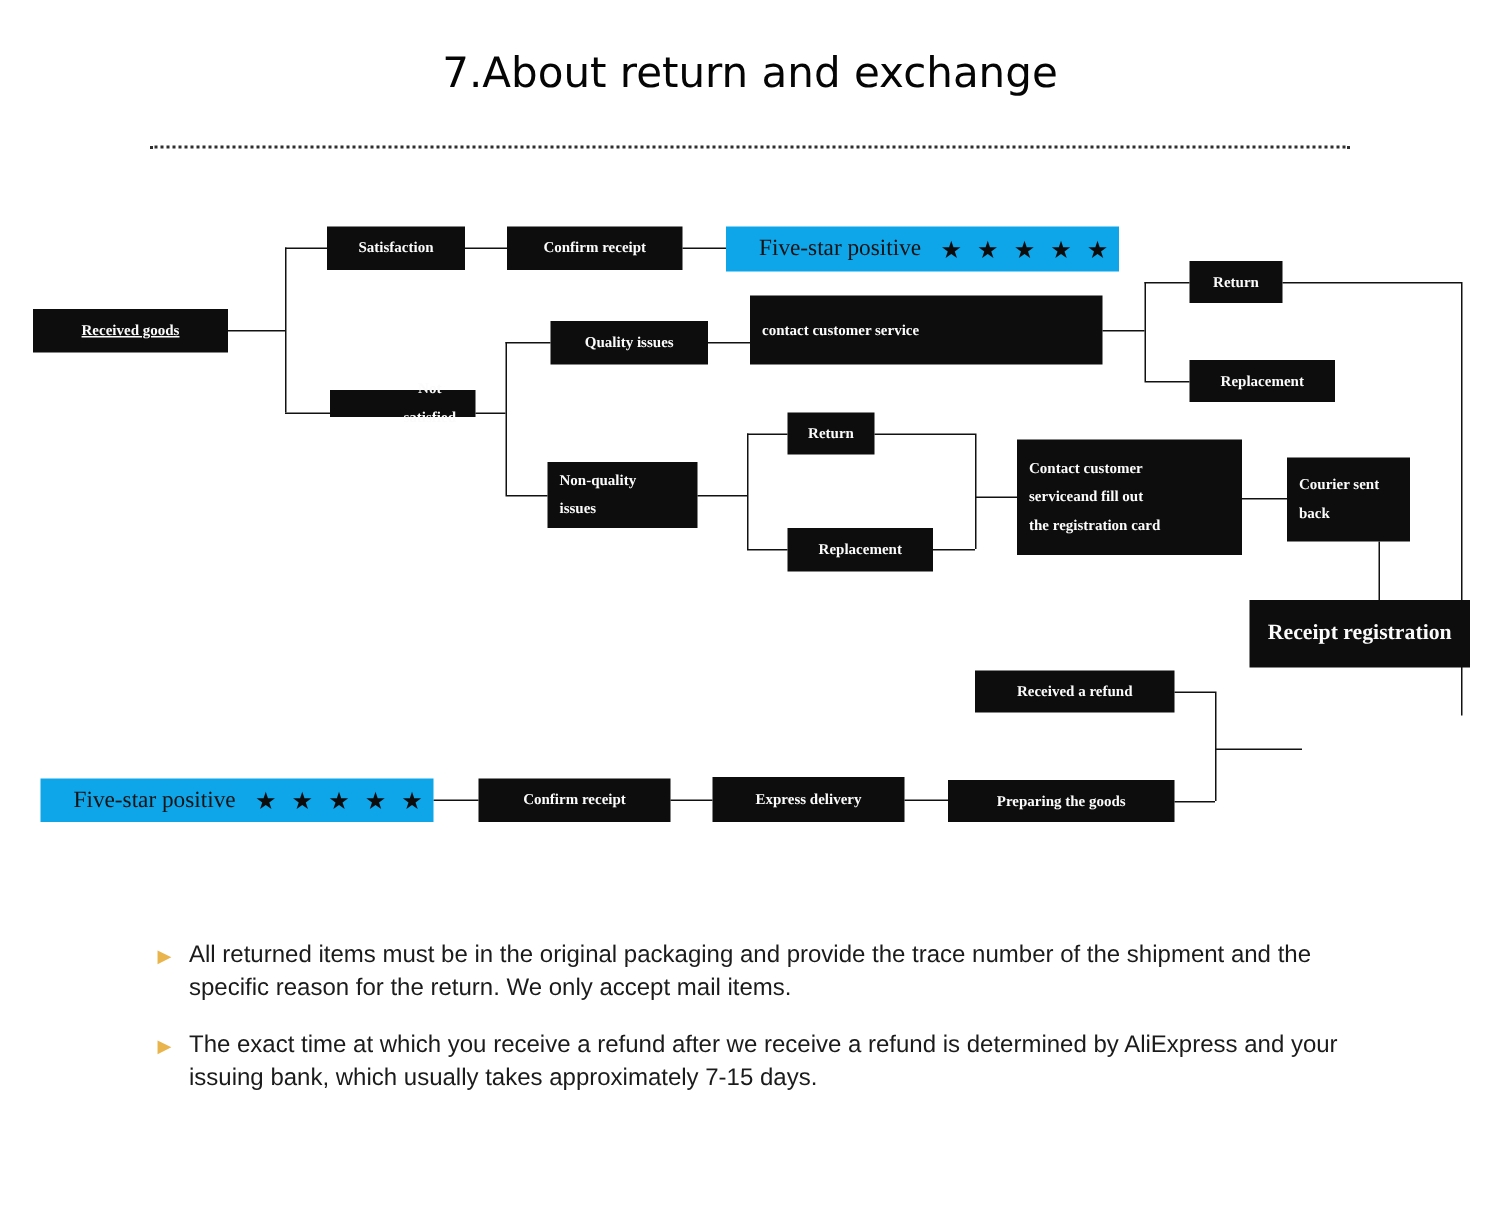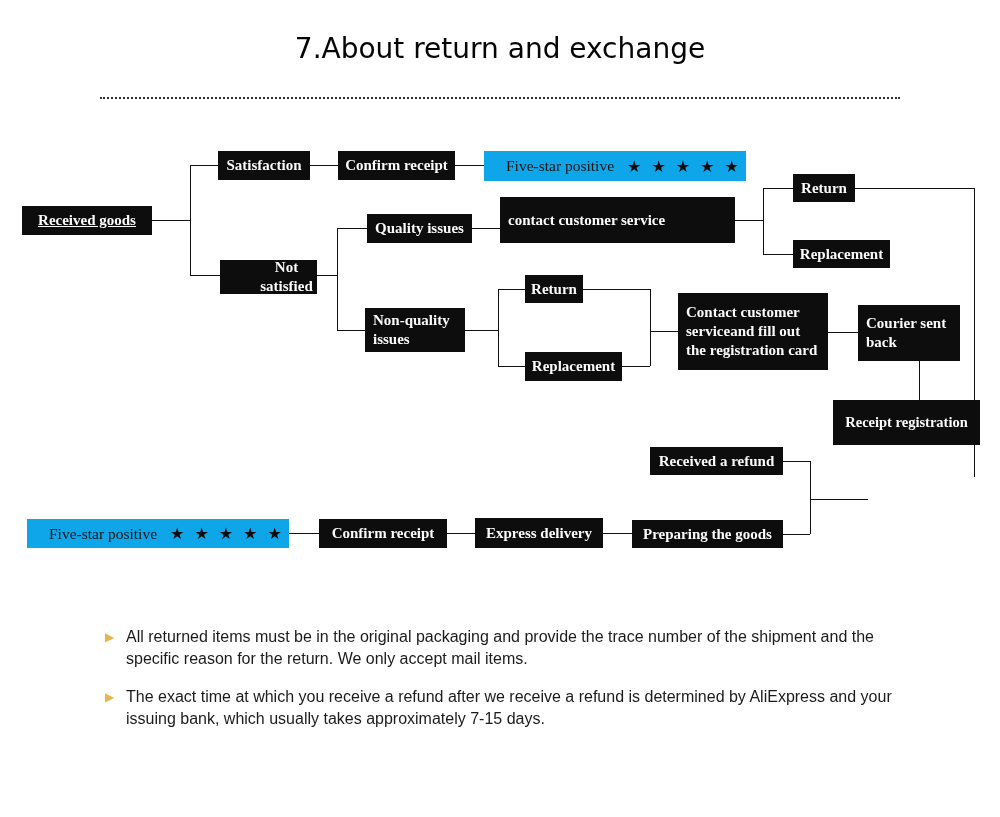--- a/index.html
+++ b/index.html
@@ -6,21 +6,21 @@
   #canvas{position:relative;width:1000px;height:817px;background:#ffffff;overflow:hidden;
           font-family:"Liberation Sans",sans-serif;}
   .title{position:absolute;top:32px;left:0;width:1000px;text-align:center;
          font-family:"DejaVu Sans",sans-serif;font-size:28px;font-weight:400;color:#050505;}
   .divider{position:absolute;top:97px;left:100px;width:800px;height:0;
            border-top:2px dotted #2f2f2f;}
   
   .lh{position:absolute;height:0;border-top:1px solid #111;z-index:1;}
   .lv{position:absolute;width:0;border-left:1px solid #111;z-index:1;}
   .box{position:absolute;background:#0d0d0d;color:#fbfbfb;z-index:2;box-sizing:border-box;
-       font-family:"Liberation Serif",serif;font-weight:bold;font-size:15px;line-height:19px;
+       font-family:"Liberation Serif",serif;font-weight:bold;font-size:10px;line-height:19px;
        display:flex;align-items:center;justify-content:center;text-align:center;padding:2px 4px;}
   .box.ml{justify-content:center;align-items:flex-start;flex-direction:column;
           text-align:left;padding:3px 8px;}
   .box.ml span{display:block;}
   .ybox{position:absolute;background:#0ea5e9;color:#141414;z-index:2;box-sizing:border-box;
         font-family:"Liberation Serif",serif;font-size:15.5px;font-weight:400;
         display:flex;align-items:center;padding:0 22px;white-space:nowrap;}
   .stars{margin-left:13px;font-family:"DejaVu Sans",sans-serif;font-size:16px;
          letter-spacing:10px;color:#0c0c0c;line-height:1;margin-top:1px;}
   
@@ -88,38 +88,38 @@
   <div class="box" style="left:367px;top:214px;width:105px;height:29px;">Quality issues</div>
 
   <div class="box ml" style="left:500px;top:197px;width:235px;height:46px;">
     <span>contact customer service</span>
   </div>
 
   <div class="box" style="left:793px;top:174px;width:62px;height:28px;">Return</div>
 
   <div class="box" style="left:793px;top:240px;width:97px;height:28px;">Replacement</div>
 
-  <div class="box" style="left:220px;top:260px;width:97px;height:34px;padding-left:40px;">Not satisfied</div>
+  <div class="box" style="left:220px;top:260px;width:97px;height:18px;padding-left:40px;">Not satisfied</div>
 
   <div class="box ml" style="left:365px;top:308px;width:100px;height:44px;">
     <span>Non-quality</span>
     <span>issues</span>
   </div>
 
   <div class="box" style="left:525px;top:275px;width:58px;height:28px;">Return</div>
 
   <div class="box" style="left:525px;top:352px;width:97px;height:29px;">Replacement</div>
 
   <div class="box ml" style="left:678px;top:293px;width:150px;height:77px;">
     <span>Contact customer</span>
     <span>serviceand fill out</span>
     <span>the registration card</span>
   </div>
 
-  <div class="box ml" style="left:858px;top:305px;width:102px;height:56px;">
+  <div class="box ml" style="left:858px;top:305px;width:82px;height:56px;">
     <span>Courier sent</span>
     <span>back</span>
   </div>
 
   <div class="box" style="left:833px;top:400px;width:147px;height:45px;font-size:14.5px;">Receipt registration</div>
 
   <div class="box" style="left:650px;top:447px;width:133px;height:28px;">Received a refund</div>
 
 
   <div class="box" style="left:475px;top:518px;width:128px;height:30px;">Express delivery</div>

